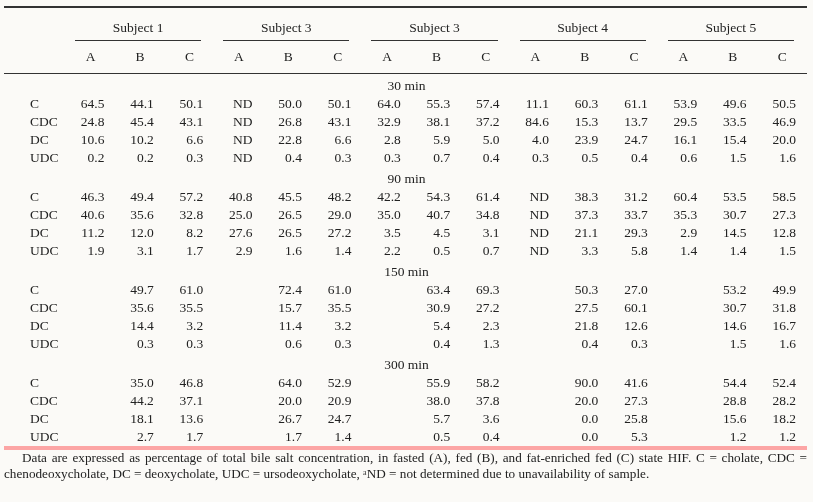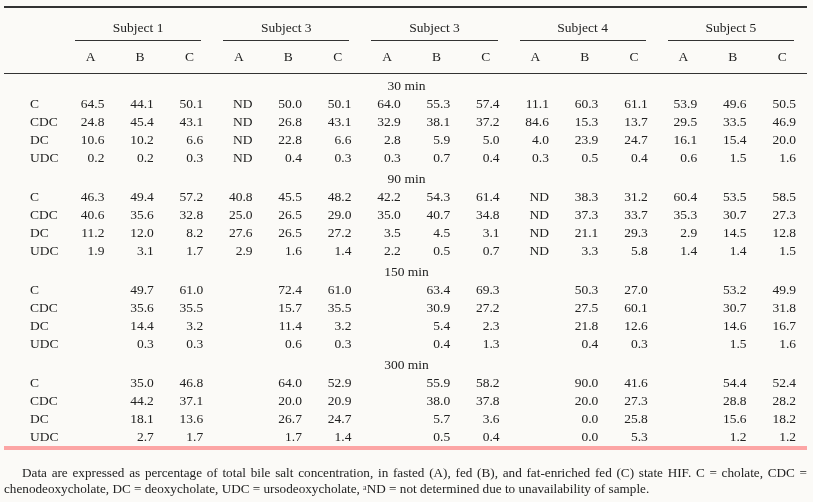--- a/index.html
+++ b/index.html
@@ -70,21 +70,21 @@
     text-align: left;
     padding-left: 26px;
   }
   td.num {
     text-align: right;
     padding-right: 11px;
   }
 
   p.footnote {
     width: 803px;
-    margin: 15px 0 0 0;
+    margin: 0 0 0 0;
     font-size: 13.2px;
     line-height: 16px;
     text-align: justify;
     text-indent: 18px;
     color: #222;
   }
 </style>
 </head>
 <body>
 

